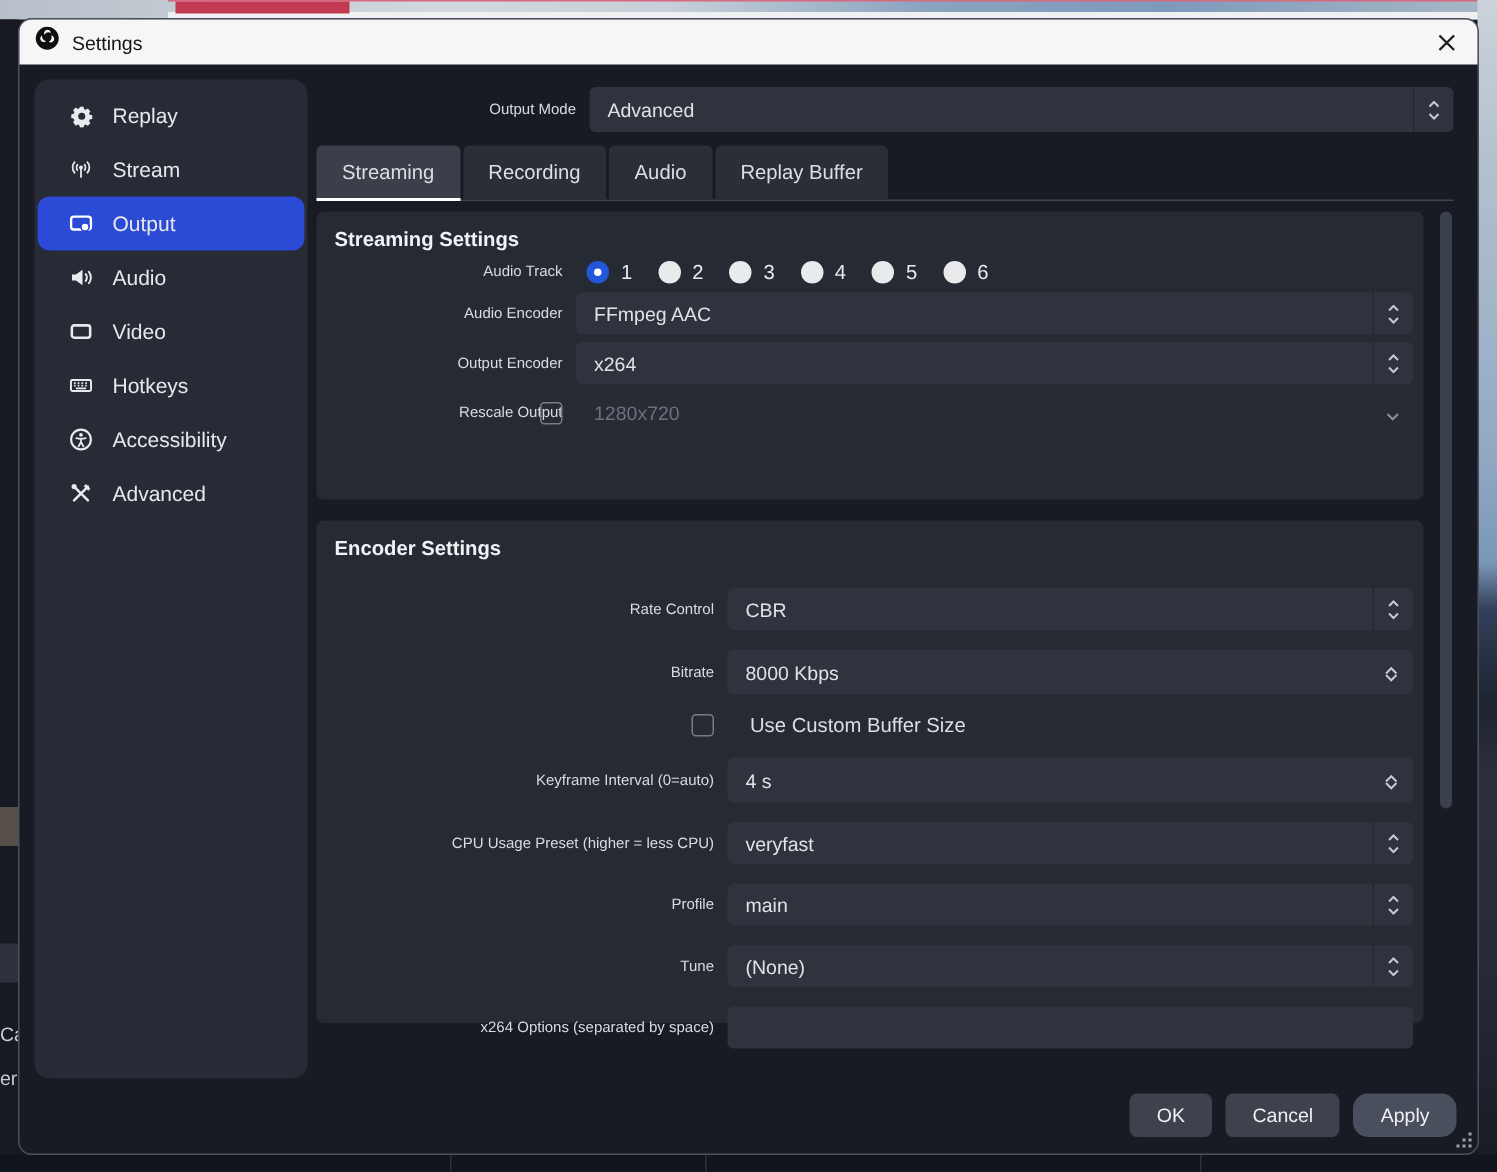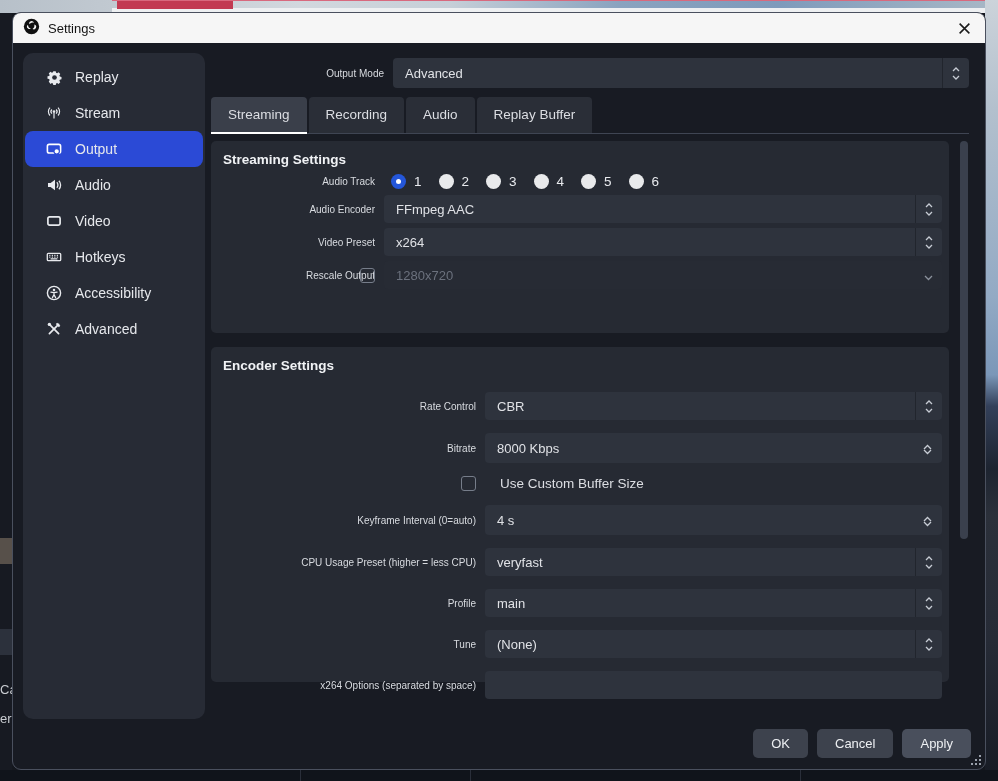--- a/index.html
+++ b/index.html
@@ -92,21 +92,21 @@
   .check-row .cb-label{color:#dcdee3;font-size:13.5px;margin-left:24px;}
   .rescale-cb{margin-left:-24px;margin-right:9px;}
 
   
   .scrollbar{position:absolute;left:947px;top:128px;width:8px;height:398px;background:#3a404d;border-radius:4px;cursor:pointer;}
 
   
   .footer{position:absolute;top:716px;right:14px;display:flex;gap:9px;}
   .btn{height:29px;padding:0 18px;background:#3d424d;border-radius:5px;color:#eef0f3;
     font-size:13px;display:flex;align-items:center;cursor:pointer;}
-  .btn.apply{background:#494f5c;}
+  .btn.apply{background:#494f5c;border-radius:10px;}
   .resize-grip{position:absolute;right:4px;bottom:4px;width:10px;height:10px;cursor:nwse-resize;}
   .resize-grip i{position:absolute;width:2px;height:2px;background:#9aa0ab;}
   .g1{right:0;top:0;} .g2{right:0;top:4px;} .g3{right:0;top:8px;} .g4{right:4px;top:4px;} .g5{right:4px;top:8px;} .g6{right:8px;top:8px;}
 </style>
 </head>
 <body>
 
 <div class="bg-top"></div>
 <div class="bg-white-bar"></div>
 <div class="bg-red-line"></div>
@@ -290,21 +290,21 @@
               <path d="M1 4L4 1l3 3" stroke="#c7ccd4" fill="none" stroke-width="1.3"></path>
             </svg>
           <svg width="8" height="5" viewBox="0 0 8 5">
               <path d="M1 1l3 3 3-3" stroke="#c7ccd4" fill="none" stroke-width="1.3"></path>
             </svg>
         </span>
       </div>
     </div>
 
     <div class="row">
-      <span class="flabel">Video Preset</span>
+      <span class="flabel">Output Encoder</span>
       <div class="field">
         <span>x264</span>
         <span class="dd-arrows">
           <svg width="8" height="5" viewBox="0 0 8 5">
               <path d="M1 4L4 1l3 3" stroke="#c7ccd4" fill="none" stroke-width="1.3"></path>
             </svg>
           <svg width="8" height="5" viewBox="0 0 8 5">
               <path d="M1 1l3 3 3-3" stroke="#c7ccd4" fill="none" stroke-width="1.3"></path>
             </svg>
         </span>

